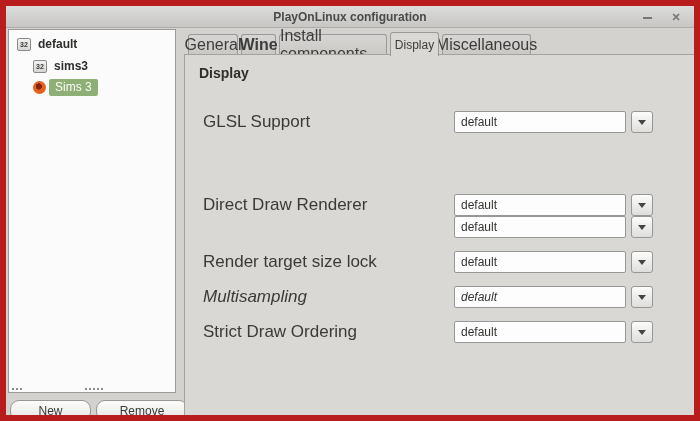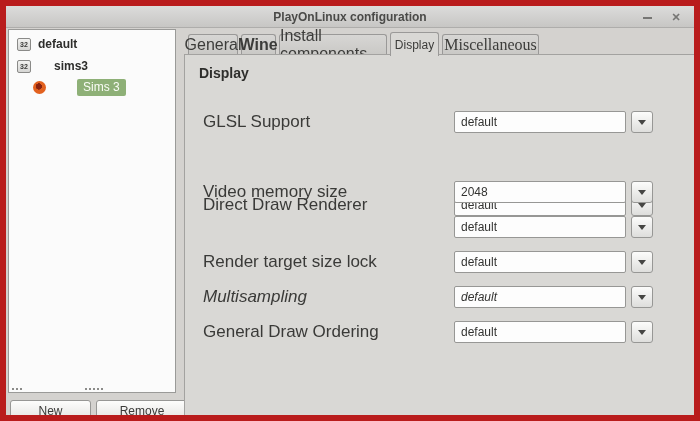--- a/index.html
+++ b/index.html
@@ -43,21 +43,21 @@
   }
   .shortcut-sel {
     background:#8eb077; color:#fafcf6; font-size:12px;
     padding:1px 6px 2px 6px; border-radius:2px;
   }
   .grip { position:absolute; width:2px; height:2px; background:#8b8b89; }
   
   .btn {
     position:absolute; top:394px; height:21px;
     background:linear-gradient(#fdfdfc,#e5e4e1);
-    border:1px solid #979795; border-radius:3px;
+    border:1px solid #979795; border-radius:9px;
     font-size:12px; color:#3a3a38;
     display:flex; align-items:center; justify-content:center;
     cursor:default;
   }
   
   .tab {
     position:absolute; top:28px; height:21px;
     background:linear-gradient(#d7d6d4,#c9c8c5);
     border:1px solid #9a9998; border-bottom:none;
     border-radius:3px 3px 0 0;
@@ -114,25 +114,25 @@
           <span class="close-glyph">✕</span>
         </span>
     </div>
   </div>
 
   <div class="listbox">
     <div class="list-item" style="top:6px; padding-left:8px;">
       <span class="badge32">32</span>
       <span class="prefix-label">default</span>
     </div>
-    <div class="list-item" style="top:28px; padding-left:8px;gap:16px;">
+    <div class="list-item" style="top:28px; padding-left:24px;">
       <span class="badge32">32</span>
       <span class="prefix-label">sims3</span>
     </div>
-    <div class="list-item" style="top:49px; padding-left:24px;gap:28px;">
+    <div class="list-item" style="top:49px; padding-left:24px;">
       <span class="bullseye"></span>
       <span class="shortcut-sel">Sims 3</span>
     </div>
 
     <span class="grip" style="left:3px;  bottom:2px; box-shadow:4px 0 #8b8b89, 8px 0 #8b8b89;"></span>
     <span class="grip" style="left:76px; bottom:2px; box-shadow:4px 0 #8b8b89, 8px 0 #8b8b89, 12px 0 #8b8b89, 16px 0 #8b8b89;"></span>
   </div>
 
   <div class="btn" style="left:4px; width:81px;">
     <span>New</span>
@@ -146,21 +146,21 @@
     </div>
   <div class="tab" style="left:235px; width:35px;font-weight:bold;">
       <span>Wine</span>
     </div>
   <div class="tab" style="left:273px; width:108px;">
       <span>Install components</span>
     </div>
   <div class="tab active" style="left:384px; width:49px;">
       <span>Display</span>
     </div>
-  <div class="tab" style="left:436px; width:97px;font-family:Liberation Serif, serif;">
+  <div class="tab" style="left:436px; width:89px;">
       <span>Miscellaneous</span>
     </div>
 
   <div class="panel">
     <div class="panel-heading">Display</div>
 
     <div class="cfg-row" style="top:56px;">
       <span class="cfg-label">GLSL Support</span>
       <div class="combo-field">default</div>
       <div class="combo-btn">
@@ -169,27 +169,20 @@
     </div>
 
     <div class="cfg-row" style="top:91px;margin-top:48px;">
       <span class="cfg-label">Direct Draw Renderer</span>
       <div class="combo-field">default</div>
       <div class="combo-btn">
           <span class="combo-arrow"></span>
         </div>
     </div>
 
-    <div class="cfg-row" style="top:126px;">
-      <span class="cfg-label">Video memory size</span>
-      <div class="combo-field">2048</div>
-      <div class="combo-btn">
-          <span class="combo-arrow"></span>
-        </div>
-    </div>
 
     <div class="cfg-row" style="top:161px;">
       <div class="combo-field">default</div>
       <div class="combo-btn">
           <span class="combo-arrow"></span>
         </div>
     </div>
 
     <div class="cfg-row" style="top:196px;">
       <span class="cfg-label">Render target size lock</span>
@@ -201,21 +194,21 @@
 
     <div class="cfg-row" style="top:231px;font-style:italic;">
       <span class="cfg-label">Multisampling</span>
       <div class="combo-field">default</div>
       <div class="combo-btn">
           <span class="combo-arrow"></span>
         </div>
     </div>
 
     <div class="cfg-row" style="top:266px;">
-      <span class="cfg-label">General Draw Ordering</span>
+      <span class="cfg-label">Strict Draw Ordering</span>
       <div class="combo-field">default</div>
       <div class="combo-btn">
           <span class="combo-arrow"></span>
         </div>
     </div>
   </div>
 
 </div>
 
 </body></html>

